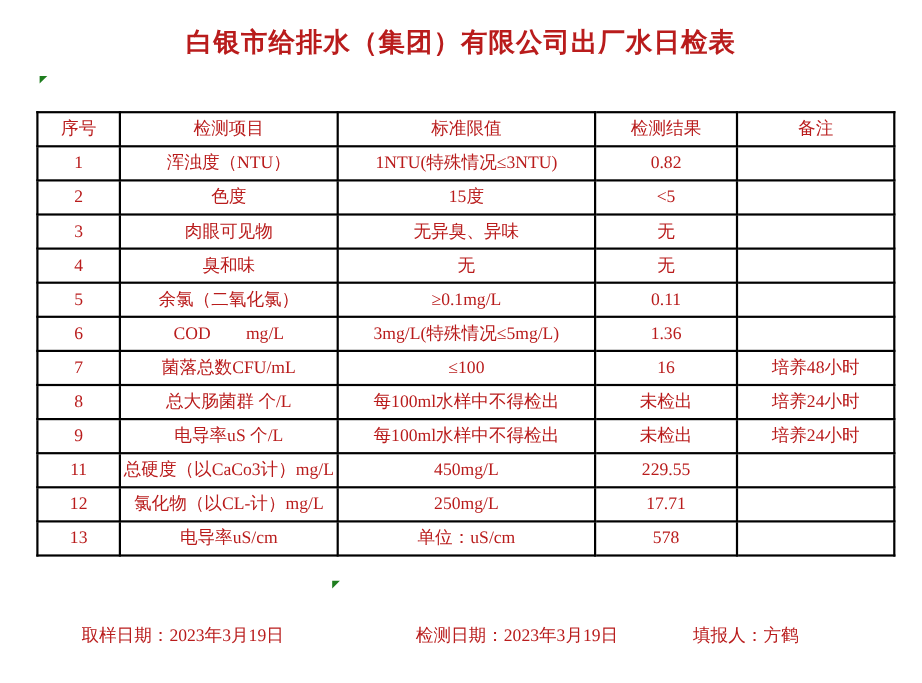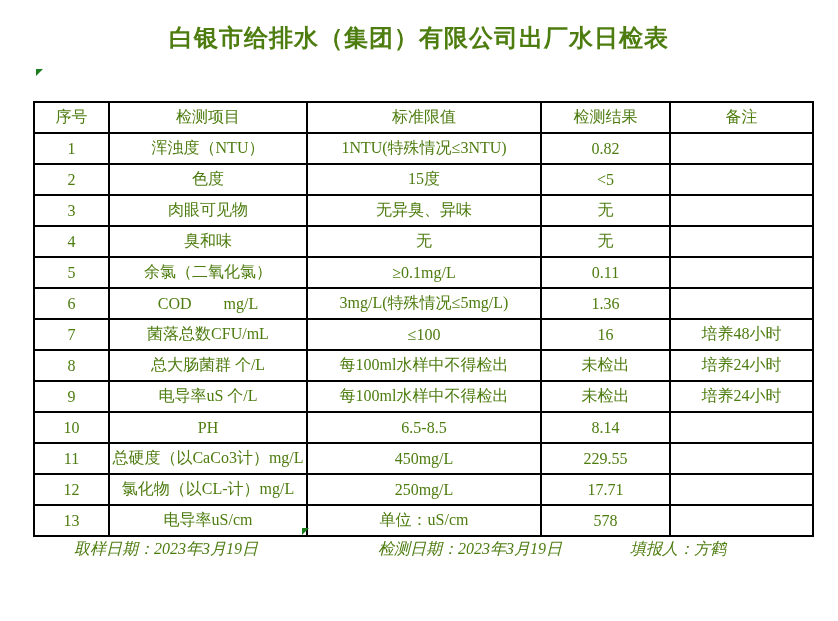--- a/index.html
+++ b/index.html
@@ -4,21 +4,21 @@
 <style>
   * { margin: 0; padding: 0; box-sizing: border-box; }
   html, body { background: #ffffff; }
   .page {
     position: relative;
     width: 838px;
     height: 621px;
     background: #ffffff;
     overflow: hidden;
     font-family: "Liberation Serif", "DejaVu Serif", serif;
-    color: #4d7c0f;
+    color: #b91c1c;
   }
   .title {
     position: absolute;
     top: 22px;
     left: 0;
     width: 100%;
     text-align: center;
     font-size: 24px;
     font-weight: bold;
     letter-spacing: 1px;
@@ -54,27 +54,26 @@
     position: absolute;
     width: 0;
     height: 0;
     border-top: 7px solid #1e7d1e;
     border-right: 7px solid transparent;
   }
   .marker-header { left: 36px; top: 69px; }
   .marker-bottom { left: 302px; top: 528px; }
   .footer-line {
     position: absolute;
-    top: 539px;
+    top: 568px;
     left: 0;
     width: 724px;
     height: 22px;
     font-size: 16px;
     white-space: pre;
-    font-style: italic;
   }
   .footer-item { position: absolute; top: 0; }
   .f-sample   { left: 74px; }
   .f-test     { left: 378px; }
   .f-reporter { left: 630px; }
 </style>
 </head>
 <body>
 
 <div class="page">
@@ -156,27 +155,20 @@
           <td>培养24小时</td>
         </tr>
         <tr>
           <td>9</td>
           <td>电导率uS 个/L</td>
           <td>每100ml水样中不得检出</td>
           <td>未检出</td>
           <td>培养24小时</td>
         </tr>
         <tr>
-          <td>10</td>
-          <td>PH</td>
-          <td>6.5-8.5</td>
-          <td>8.14</td>
-          <td></td>
-        </tr>
-        <tr>
           <td>11</td>
           <td>总硬度（以CaCo3计）mg/L</td>
           <td>450mg/L</td>
           <td>229.55</td>
           <td></td>
         </tr>
         <tr>
           <td>12</td>
           <td>氯化物（以CL-计）mg/L</td>
           <td>250mg/L</td>

